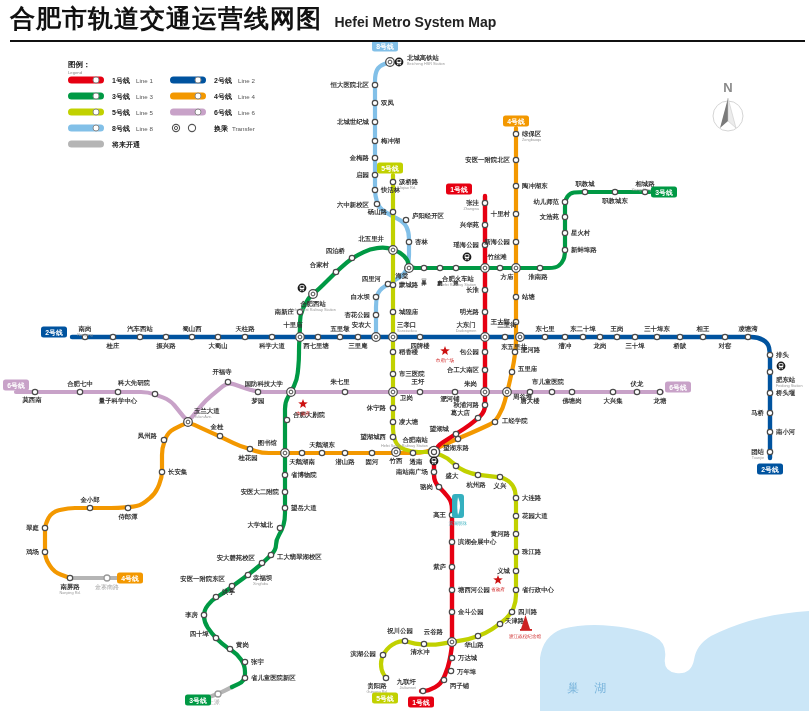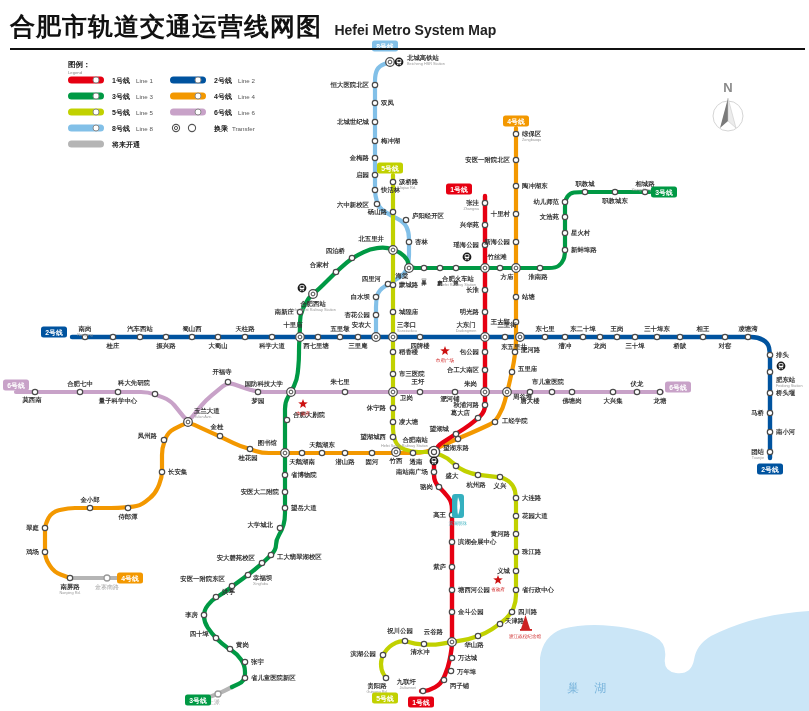--- a/index.html
+++ b/index.html
@@ -1,18 +1,18 @@
 <!DOCTYPE html>
 <html><head>
 <meta charset="utf-8">
 <style>
   html,body{margin:0;padding:0;background:#fff;}
   body{width:809px;height:711px;position:relative;overflow:hidden;
        font-family:"Liberation Sans","DejaVu Sans",sans-serif;}
-  .header{position:absolute;left:10px;top:10px;width:795px;height:38px;
+  .header{position:absolute;left:10px;top:2px;width:795px;height:38px;
           border-bottom:2px solid #111;white-space:nowrap;z-index:5;}
   .title-cn{font-size:25px;font-weight:bold;color:#111;letter-spacing:1px;}
   .title-en{font-size:14px;font-weight:bold;color:#222;margin-left:8px;}
   #map{position:absolute;left:0;top:0;z-index:1;}
 </style>
 </head>
 <body>
 
 <div class="header">
   <span class="title-cn">合肥市轨道交通运营线网图</span>

